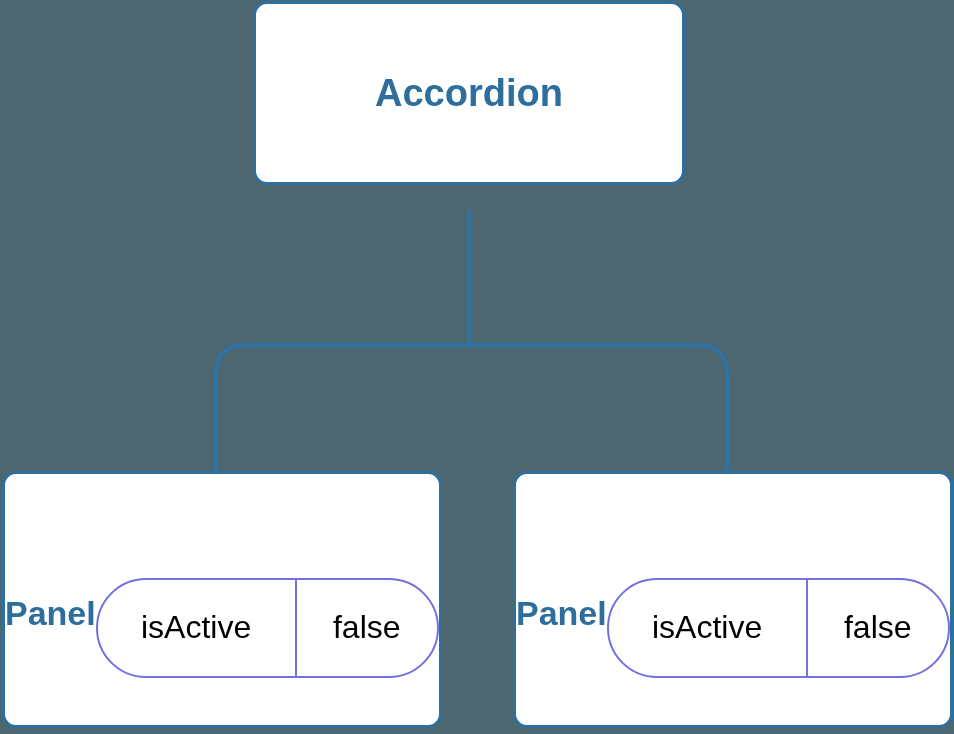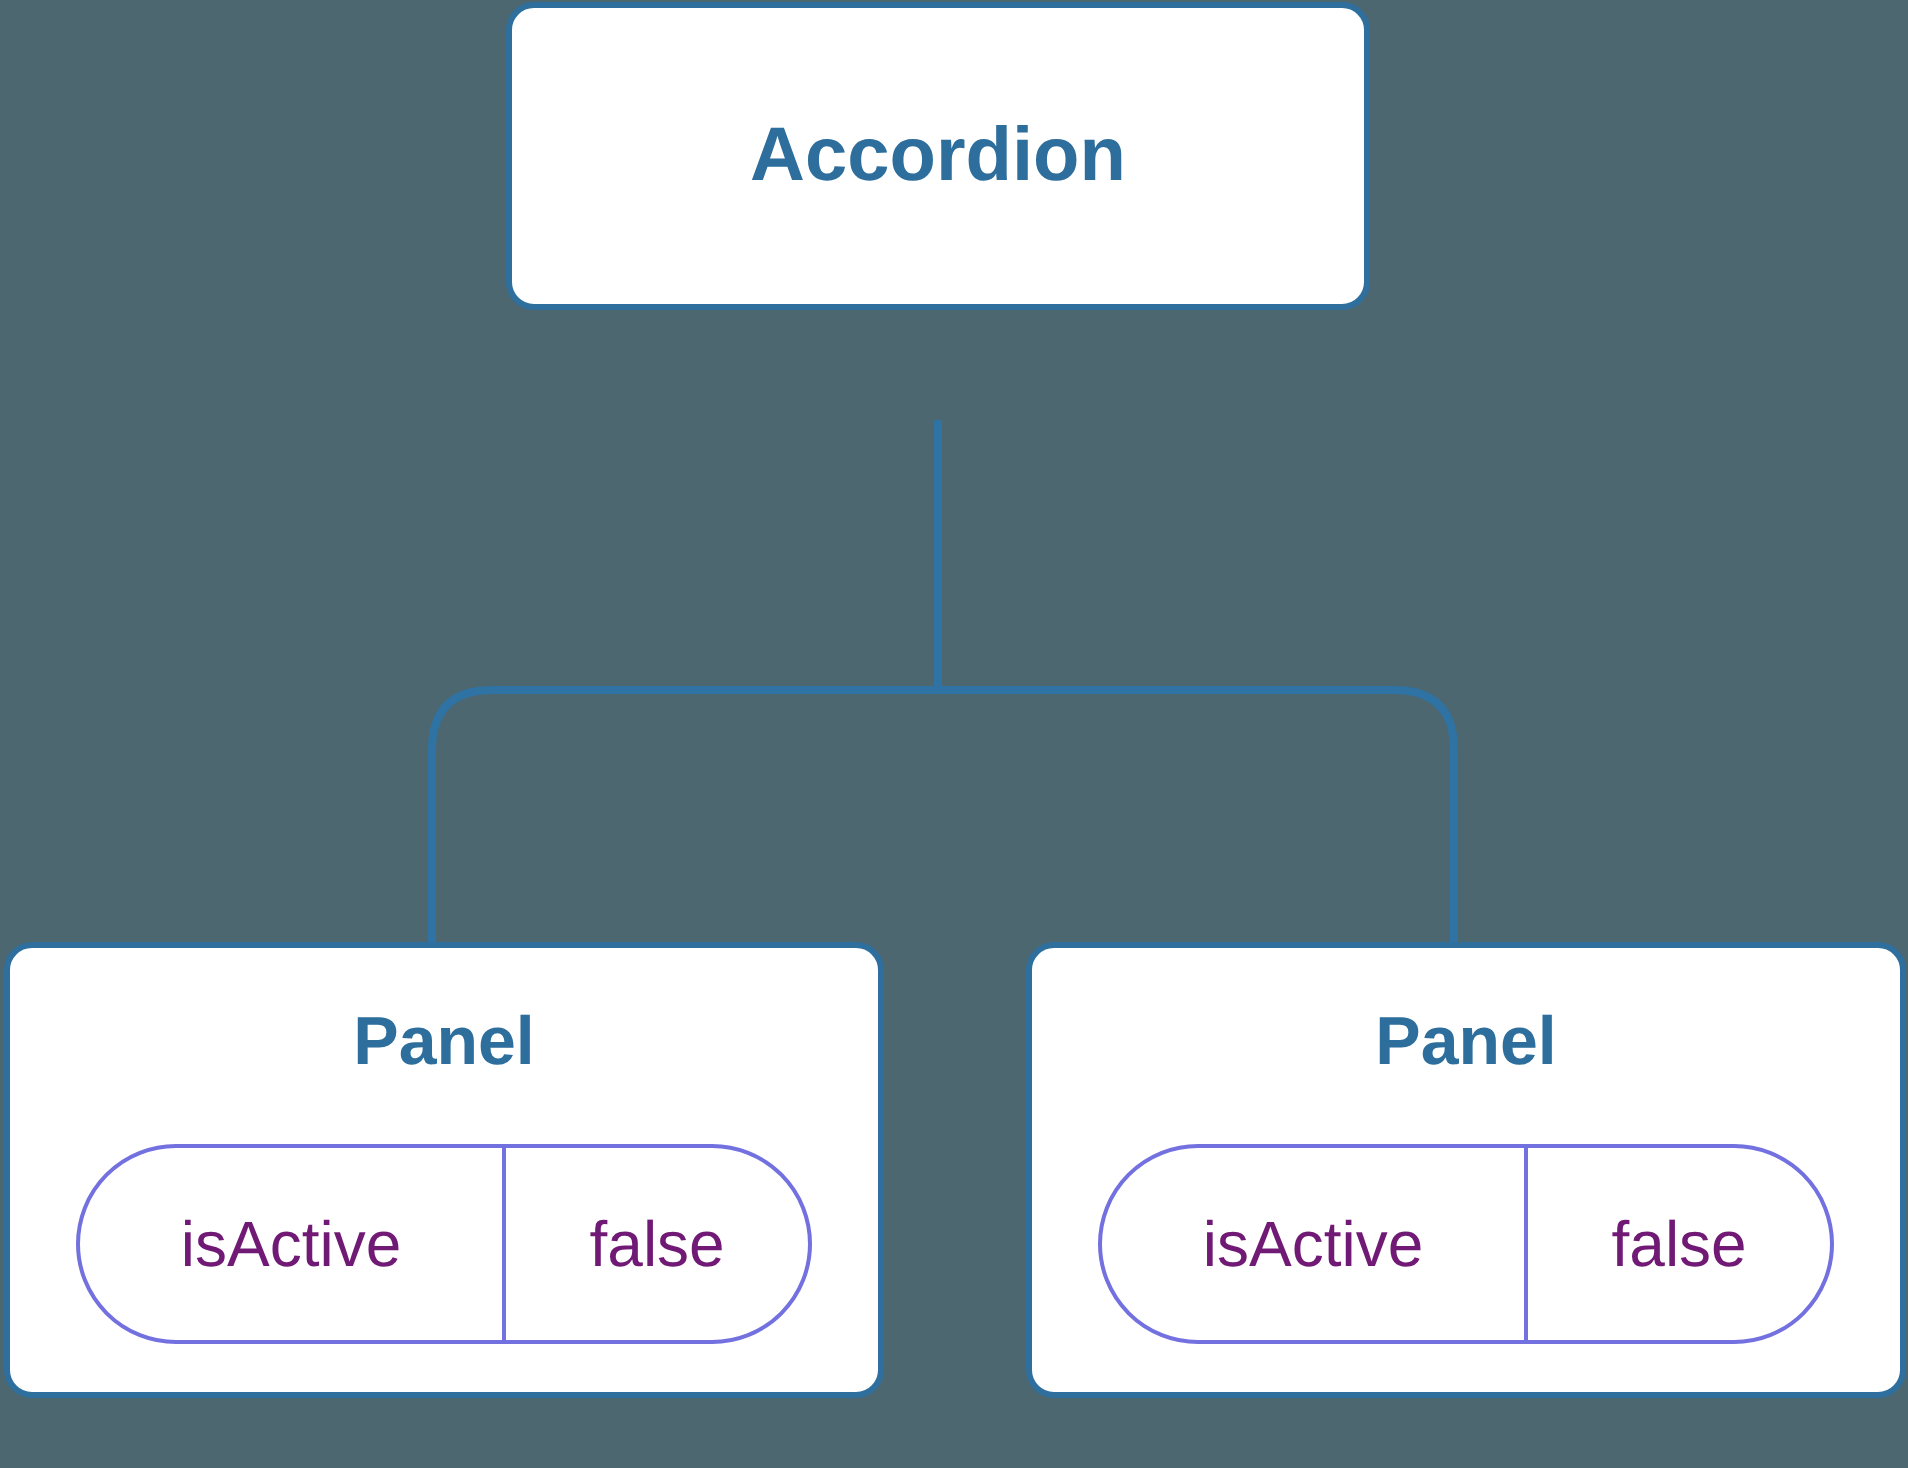--- a/index.html
+++ b/index.html
@@ -25,36 +25,36 @@
     position: absolute;
     background: #FFFFFF;
     border: 3px solid #2F6F9E;
     border-radius: 14px;
     box-sizing: border-box;
   }
   .root-node {
     left: 253px;
     top: 1px;
     width: 432px;
-    height: 154px;
+    height: 184px;
     display: flex;
     align-items: center;
     justify-content: center;
   }
   .root-node .node-label {
     font-size: 38px;
     font-weight: 600;
     color: #2D6E9D;
   }
   .panel-node {
     top: 471px;
     width: 440px;
-    height: 228px;
+    height: 257px;
     display: flex;
-    flex-direction: column;
+    flex-direction: row;
     align-items: center;
     padding-top: 26px;
   }
   .panel-node--left  { left: 2px; }
   .panel-node--right { left: 513px; }
   .panel-node .node-label {
     font-size: 34px;
     font-weight: 600;
     color: #2D6E9D;
     line-height: 42px;
@@ -69,21 +69,21 @@
     display: flex;
     overflow: hidden;
     background: #FFFFFF;
   }
   .state-cell {
     display: flex;
     align-items: center;
     justify-content: center;
     font-size: 32px;
     font-weight: 500;
-    color: #701a75;
+    color: #000000;
   }
   .state-cell--key {
     flex: 0 0 58%;
     border-right: 2px solid #7370E0;
   }
   .state-cell--value {
     flex: 1 1 auto;
     text-align: right;
   }
 </style>

